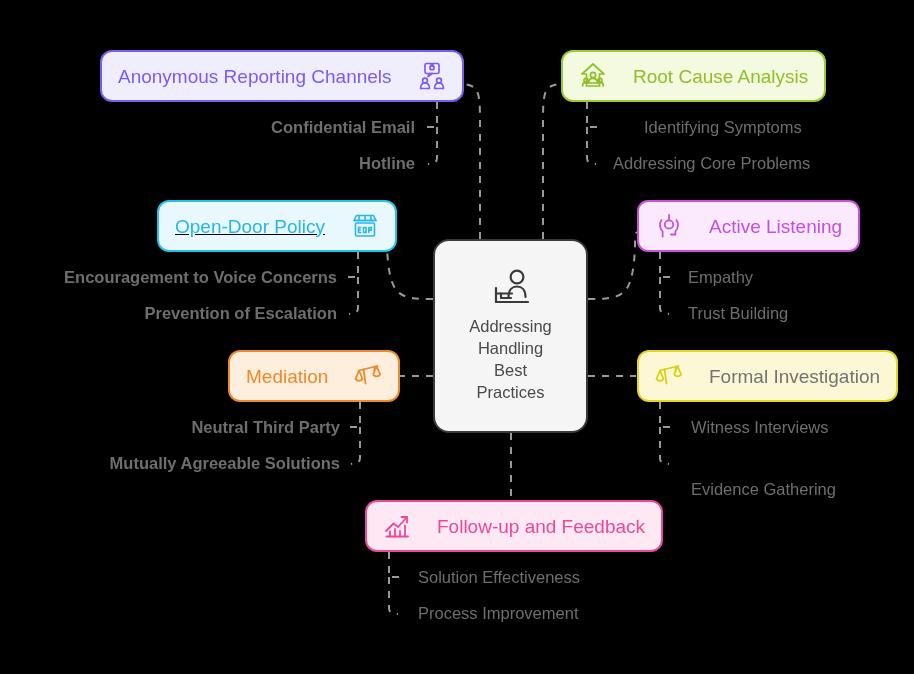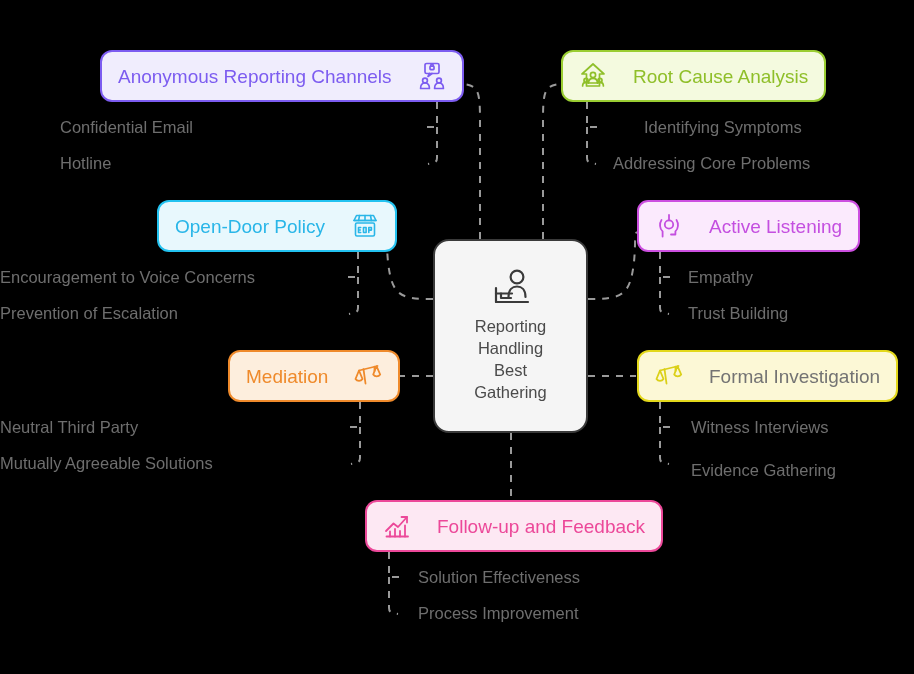--- a/index.html
+++ b/index.html
@@ -79,21 +79,21 @@
   }
 
   
   .sub {
     position: absolute;
     color: #6e6e6e;
     font-size: 16.5px;
     line-height: 1;
     white-space: nowrap;
   }
-  .sub.right-align { text-align: left; }
+  .sub.right-align { text-align: right; font-weight: bold; }
   .sub.left-align  { text-align: left; }
 </style>
 </head>
 <body>
 
 <div id="canvas">
 
   <svg id="wires" viewBox="0 0 914 674" xmlns="http://www.w3.org/2000/svg">
     <g fill="none" stroke="#9a9a9a" stroke-width="2" stroke-dasharray="7 7" stroke-linecap="butt">
 
@@ -139,24 +139,24 @@
       <g fill="none" stroke="#3a3a3a" stroke-width="2.2" stroke-linecap="round" stroke-linejoin="round">
         <circle cx="29" cy="9" r="6.4"></circle>
         <path d="M20.5 29 C20.5 21.5 24.5 18.5 29 18.5 C33.5 18.5 37.5 21.5 37.5 29"></path>
         <path d="M8 20 L8 34"></path>
         <path d="M8 25.5 L24 25.5"></path>
         <path d="M8 34 L40 34"></path>
         <path d="M13 25.5 L13 30 L23 30"></path>
       </g>
     </svg>
     <div class="c-text">
-      <div>Reporting</div>
+      <div>Addressing</div>
       <div>Handling</div>
       <div>Best</div>
-      <div>Gathering</div>
+      <div>Practices</div>
     </div>
   </div>
 
   <div class="node icon-right" style="left:100px; top:50px; background:#f0edfd; border-color:#7c5cf0;">
     <span class="label" style="color:#7c5cf0;">Anonymous Reporting Channels</span>
     <svg class="ico" viewBox="0 0 28 28">
       <g fill="none" stroke="#7c5cf0" stroke-width="1.7" stroke-linecap="round" stroke-linejoin="round">
         <rect x="7" y="1.5" width="14" height="10" rx="1.6"></rect>
         <path d="M11.5 11.5 L10 14.5 L14 11.5"></path>
         <rect x="12" y="4.2" width="4" height="3.4" rx="0.8"></rect>
@@ -181,21 +181,21 @@
         <path d="M3.6 24 C3.6 21.4 5 20.4 7 20.4 C8 20.4 8.8 20.7 9.4 21.2"></path>
         <circle cx="21" cy="18.4" r="2"></circle>
         <path d="M24.4 24 C24.4 21.4 23 20.4 21 20.4 C20 20.4 19.2 20.7 18.6 21.2"></path>
       </g>
     </svg>
     <span class="label" style="color:#8fbf29;">Root Cause Analysis</span>
   </div>
   <div class="sub left-align" style="left:644px; top:119px;">Identifying Symptoms</div>
   <div class="sub left-align" style="left:613px; top:155px;">Addressing Core Problems</div>
 
-  <div class="node icon-right" style="left:157px; top:200px; background:#e8f8fd; border-color:#22c2f0;">
+  <div class="node icon-right" style="left:157px; top:200px; background:#e8f8fd; border-color:#22c2f0;text-decoration:underline;">
     <span class="label" style="color:#29b6e8;">Open-Door Policy</span>
     <svg class="ico" viewBox="0 0 28 28">
       <g fill="none" stroke="#29b6e8" stroke-width="1.6" stroke-linecap="round" stroke-linejoin="round">
         <path d="M3 8.5 L5.5 3.5 L22.5 3.5 L25 8.5 Z"></path>
         <path d="M8.5 3.5 L7.6 8.5 M14 3.5 L14 8.5 M19.5 3.5 L20.4 8.5"></path>
         <path d="M3 8.5 L25 8.5"></path>
         <rect x="4.5" y="11" width="19" height="13" rx="1.4"></rect>
         <path d="M7.5 15.5 h2.2 M7.5 15.5 v5 M7.5 20.5 h2.2 M7.5 18 h1.8"></path>
         <path d="M12.5 15.5 h2.6 v5 h-2.6 z"></path>
         <path d="M17.8 20.5 v-5 h2.6 v2.6 h-2.6"></path>
@@ -240,21 +240,21 @@
         <path d="M5 8.5 L23.5 4"></path>
         <path d="M20.5 4.6 L20.5 9"></path>
         <path d="M5 8.5 L1.5 17 a4.2 4.2 0 0 0 7 0 Z"></path>
         <path d="M22.5 4.2 L19.2 12.5 a4.2 4.2 0 0 0 7 0 Z"></path>
         <path d="M9.5 7.2 L11.5 21.5"></path>
       </g>
     </svg>
     <span class="label" style="color:#737373;">Formal Investigation</span>
   </div>
   <div class="sub left-align" style="left:691px; top:419px;">Witness Interviews</div>
-  <div class="sub left-align" style="left:691px; top:462px;">Evidence Gathering</div>
+  <div class="sub left-align" style="left:691px; top:481px;">Evidence Gathering</div>
 
   <div class="node icon-left" style="left:365px; top:500px; background:#fde8f3; border-color:#ec4899;">
     <svg class="ico" viewBox="0 0 28 28">
       <g fill="none" stroke="#ec4899" stroke-width="1.8" stroke-linecap="round" stroke-linejoin="round">
         <path d="M3 19 L10.5 11.5 L15 15 L24 5"></path>
         <path d="M18.5 5 L24 5 L24 10.5"></path>
         <path d="M3.5 24.5 L25 24.5"></path>
         <path d="M7 24.5 L7 19.5"></path>
         <path d="M12 24.5 L12 17"></path>
         <path d="M17 24.5 L17 19"></path>

